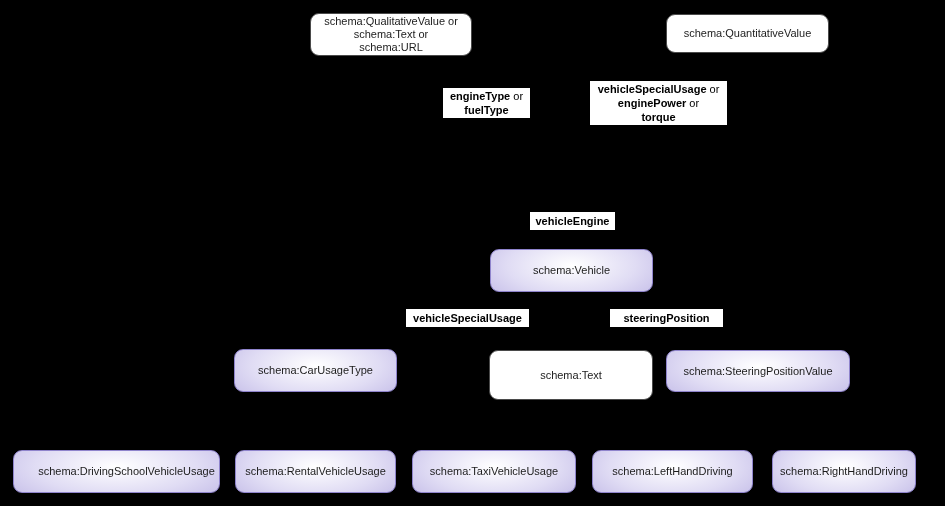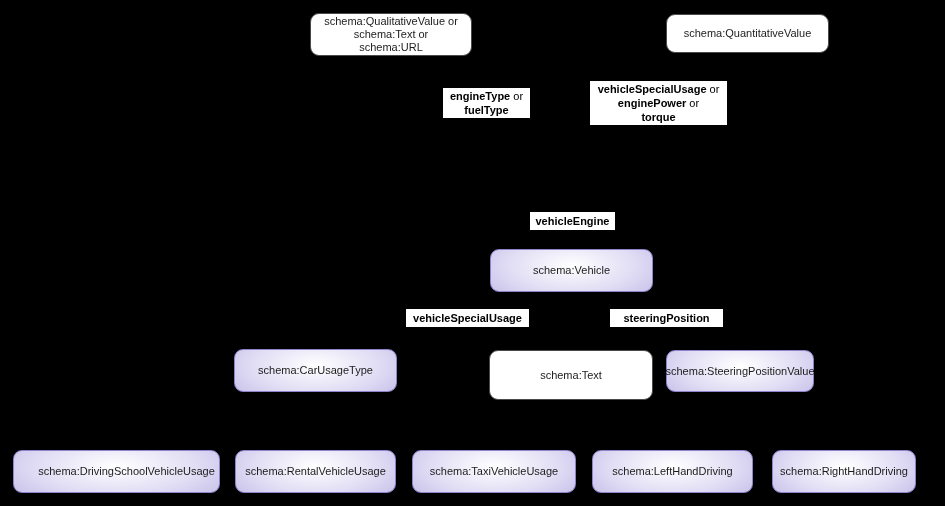--- a/index.html
+++ b/index.html
@@ -69,21 +69,21 @@
     </div>
     <div class="node purple" style="left: 490px; top: 249px; width: 163px; height: 43px;">
       <div>schema:Vehicle</div>
     </div>
     <div class="node purple" style="left: 234px; top: 349px; width: 163px; height: 43px;">
       <div>schema:CarUsageType</div>
     </div>
     <div class="node white" style="left: 489px; top: 350px; width: 164px; height: 50px;">
       <div>schema:Text</div>
     </div>
-    <div class="node purple" style="left: 666px; top: 350px; width: 148px; height: 42px;">
+    <div class="node purple" style="left: 666px; top: 350px; width: 184px; height: 42px;">
       <div>schema:SteeringPositionValue</div>
     </div>
     <div class="node purple" style="left: 13px; top: 450px; width: 207px; height: 43px; padding-left: 20px;">
       <div>schema:DrivingSchoolVehicleUsage</div>
     </div>
     <div class="node purple" style="left: 235px; top: 450px; width: 161px; height: 43px;">
       <div>schema:RentalVehicleUsage</div>
     </div>
     <div class="node purple" style="left: 412px; top: 450px; width: 164px; height: 43px;">
       <div>schema:TaxiVehicleUsage</div>

